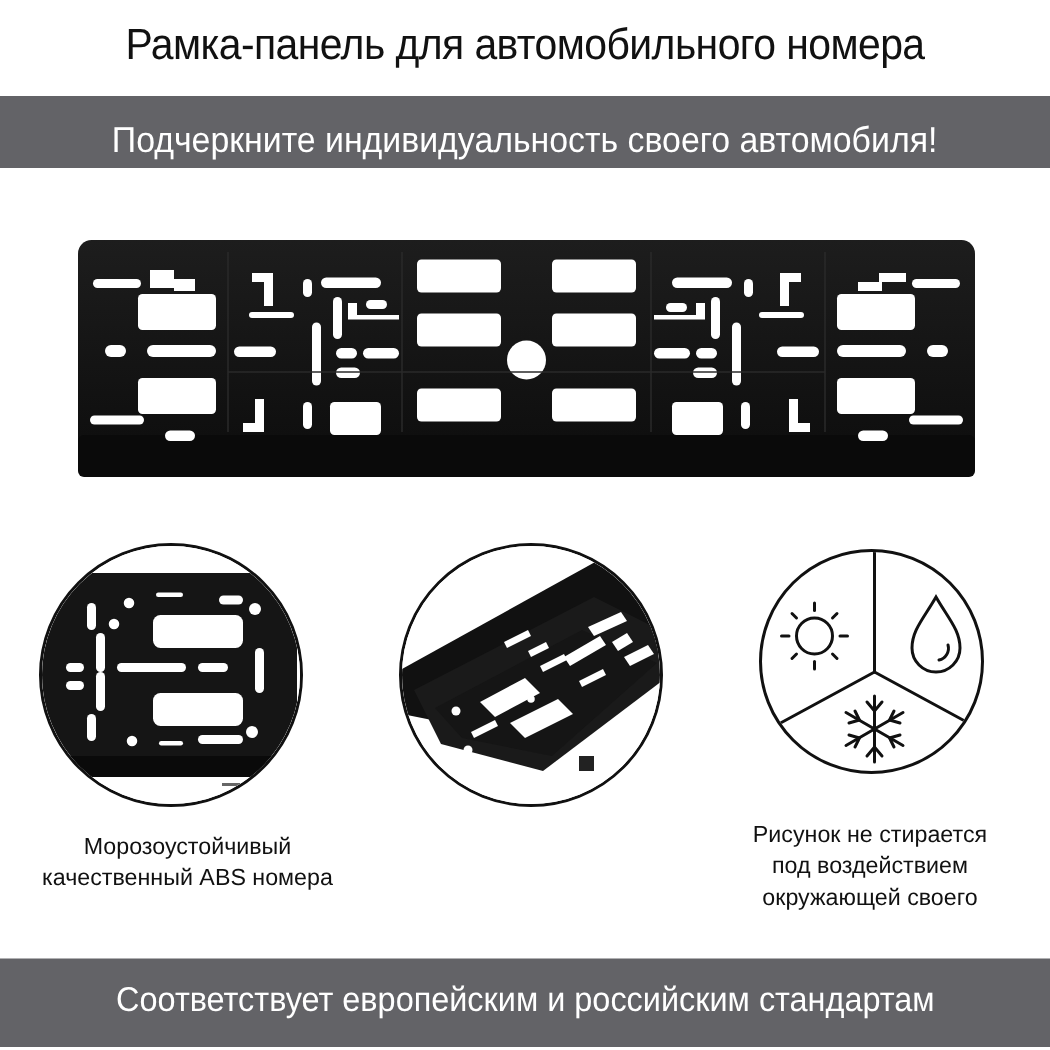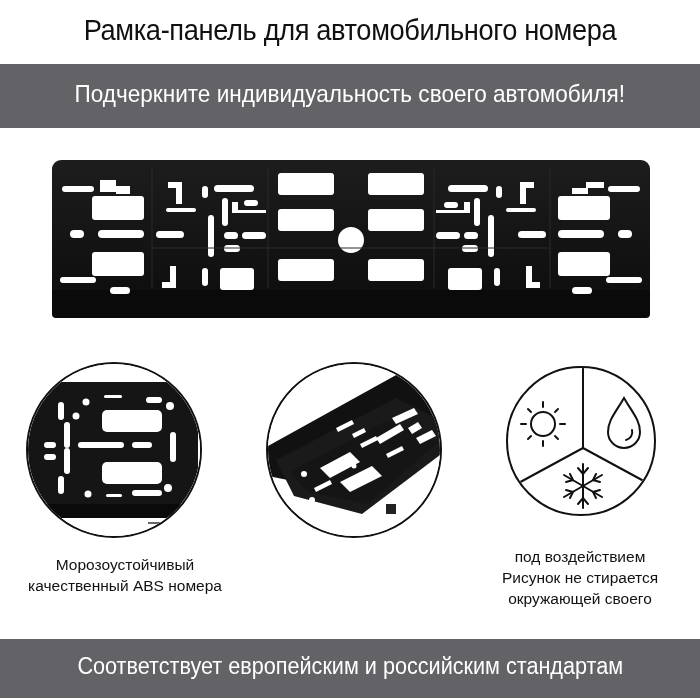--- a/index.html
+++ b/index.html
@@ -1,19 +1,19 @@
 <!DOCTYPE html>
 <html><head>
 <meta charset="utf-8">
 <style>
   html,body{margin:0;padding:0;background:#fff;}
   body{width:700px;height:700px;position:relative;overflow:hidden;font-family:"Liberation Sans","DejaVu Sans",sans-serif;}
   .title{position:absolute;left:0;top:14px;width:700px;text-align:center;font-size:29px;color:#111;letter-spacing:-0.4px;transform:scaleX(0.94);}
   .banner{position:absolute;left:0;width:700px;background:#636367;color:#fff;text-align:center;}
-  .banner1{top:64px;height:64px;line-height:60px;font-size:24px;}
+  .banner1{top:64px;height:48px;line-height:60px;font-size:24px;}
   .banner2{top:639px;height:59px;line-height:55px;font-size:23px;}
   .banner span{display:inline-block;transform:scaleX(0.94);}
   .plate{position:absolute;left:52px;top:160px;width:598px;height:158px;}
   .circle{position:absolute;border-radius:50%;overflow:hidden;box-sizing:border-box;border:2.5px solid #111;background:#fff;}
   .c1{left:26px;top:362px;width:176px;height:176px;}
   .c2{left:266px;top:362px;width:176px;height:176px;}
   .c3{left:506px;top:366px;width:150px;height:150px;}
   .cap{position:absolute;top:554px;text-align:center;font-size:15.5px;line-height:21px;color:#111;}
   .cap1{left:20px;width:210px;}
   .cap2{left:250px;width:210px;}
@@ -204,20 +204,20 @@
   </svg>
 </div>
 
 <div class="cap cap1">
   <div>Морозоустойчивый</div>
   <div>качественный ABS номера</div>
 </div>
 <div class="cap cap2">
 </div>
 <div class="cap cap3">
+  <div>Рисунок не стирается</div>
   <div>под воздействием</div>
-  <div>Рисунок не стирается</div>
   <div>окружающей своего</div>
 </div>
 
 <div class="banner banner2">
   <span>Соответствует европейским и российским стандартам</span>
 </div>
 
 </body></html>

